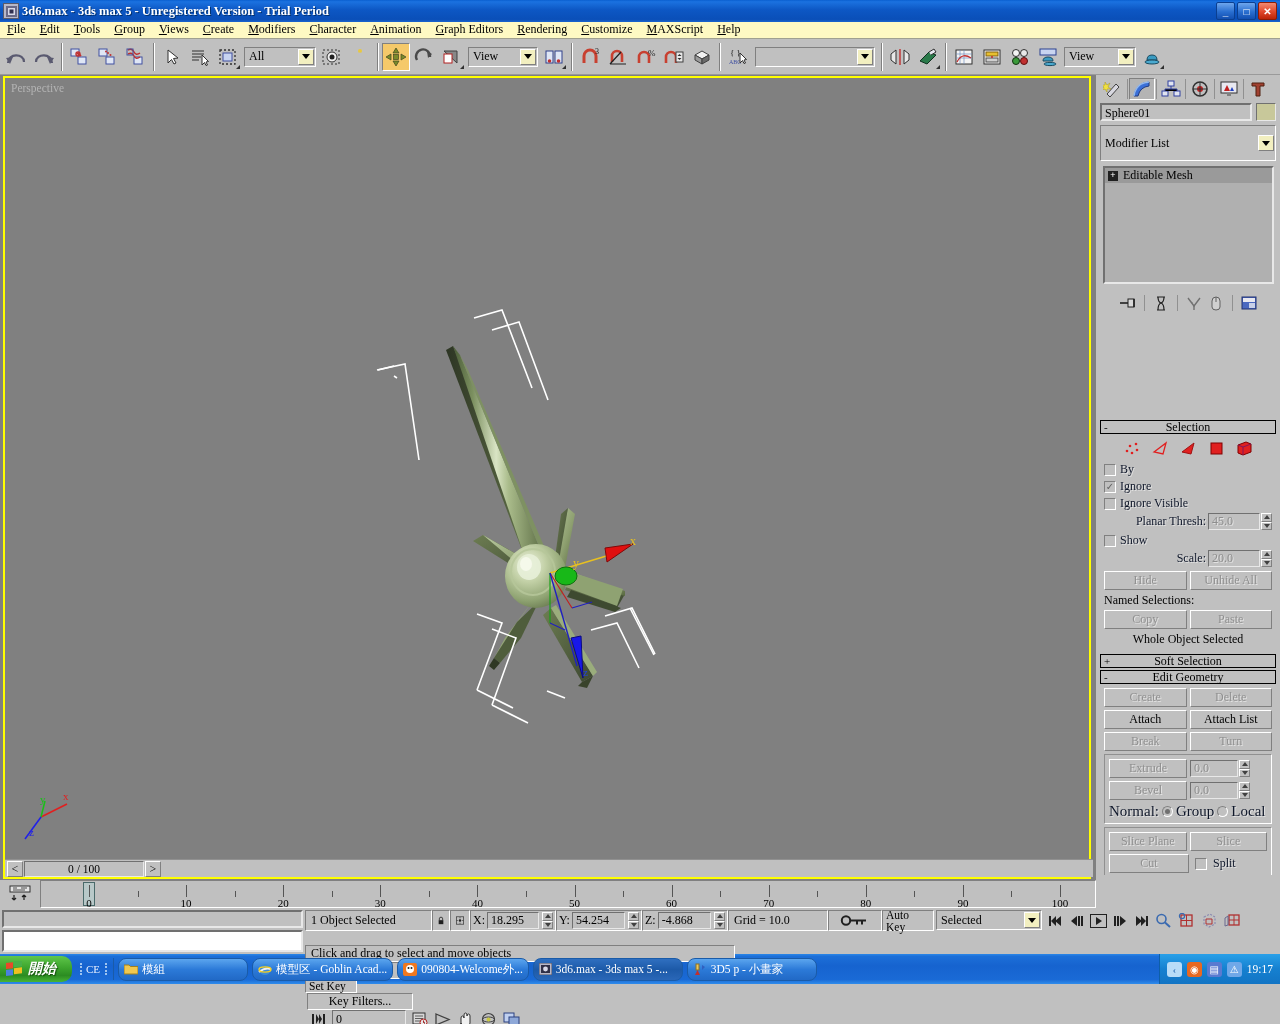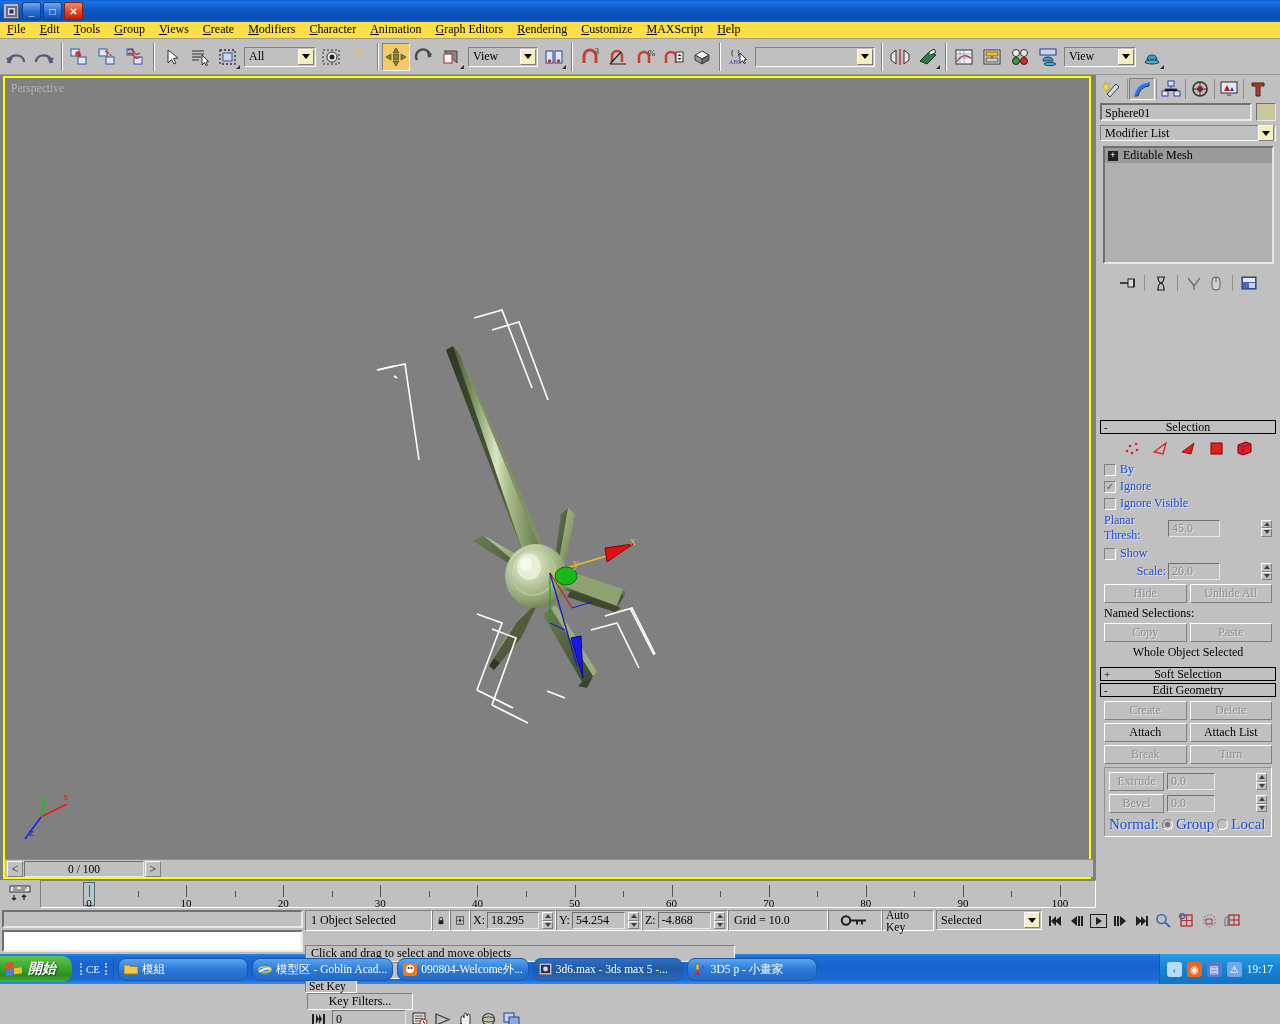--- a/index.html
+++ b/index.html
@@ -30,21 +30,21 @@
     background:linear-gradient(180deg,#5c9ae8,#1f63c8 60%,#partial);
     background:linear-gradient(180deg,#6ea6ec,#2a6fd0 55%,#124fb0);
     border:1px solid #0b3f90; border-radius:2px;
     color:#fff; font-size:10px; display:flex;align-items:center;justify-content:center;
     font-family:"Liberation Sans",sans-serif;font-weight:bold;
   }
   .tbtn.close{ background:linear-gradient(180deg,#f08a72,#e0472a 55%,#bb2408); border-color:#8c1c06;}
 
   
   #menubar{
-    height:17px; background:#fde047; display:flex; align-items:center;
+    height:17px; background:#fef9c3; display:flex; align-items:center;
     border-bottom:1px solid #a0a090;
     font-family:"Liberation Serif",serif; font-size:12px;
   }
   #menubar .mi{ padding:1px 7px 2px 7px; color:#000; white-space:nowrap; }
   #menubar .mi u{ text-decoration:underline; }
 
   
   #toolbar{
     height:36px;background:#c0c0c0;display:flex;align-items:center;
     border-bottom:1px solid #9a9a9a; padding-left:2px;
@@ -114,22 +114,22 @@
   .btn{
     background:#c0c0c0;border:1px solid;border-color:#fff #808080 #808080 #fff;
     height:19px;display:flex;align-items:center;justify-content:center;font-size:12px;color:#000;
   }
   .btn.dis{ color:#909090; text-shadow:1px 1px 0 #e4e4e4;}
   .row{ display:flex; gap:3px; margin-bottom:3px;}
   .chk{ display:flex;align-items:center;gap:4px;margin-bottom:2px;font-size:12px;}
   .cbox{ width:12px;height:12px;background:#c0c0c0;border:1px solid;
          border-color:#808080 #fff #fff #808080; display:flex;align-items:center;justify-content:center;
          font-size:10px;color:#606060;line-height:10px;}
-  .dis{ color:#1d4ed8; text-shadow:1px 1px 0 #e2e2e2;}
-  .spin{ display:flex;align-items:center;gap:40px;}
+  .dis{ color:#0f172a; text-shadow:1px 1px 0 #e2e2e2;}
+  .spin{ display:flex;align-items:center;}
   .spinF{ height:17px;background:#c0c0c0;padding:0 3px;font-size:12px;color:#8e8e8e;
           text-shadow:1px 1px 0 #e2e2e2;
           border:1px solid;border-color:#707070 #e8e8e8 #e8e8e8 #707070;display:flex;align-items:center;}
   .spinB{ width:11px;height:17px;display:flex;flex-direction:column;margin-left:1px;}
   .spinB div{flex:1;background:#c0c0c0;border:1px solid;border-color:#fff #808080 #808080 #fff;
              display:flex;align-items:center;justify-content:center;}
   .spinB i{width:0;height:0;border-left:3px solid transparent;border-right:3px solid transparent;}
   .spinB .u i{border-bottom:4px solid #404040;}
   .spinB .d i{border-top:4px solid #404040;}
   .grp{ border:1px solid; border-color:#909090 #fff #fff #909090; padding:4px 4px 3px 4px; margin:3px 0;}
@@ -184,20 +184,21 @@
 <body>
 
 <div id="titlebar">
   <div class="tIcon">
     <svg width="11" height="11" viewBox="0 0 11 11">
         <rect x="0" y="0" width="11" height="11" fill="#6a6a88"></rect>
         <rect x="2" y="2" width="7" height="7" fill="#d8d8e8"></rect>
         <rect x="3.5" y="3.5" width="4" height="4" fill="#303050"></rect>
       </svg>
   </div>
+  <span class="ttext">3d6.max - 3ds max 5 - Unregistered Version - Trial Period</span>
   <div class="tbtns">
     <div class="tbtn">_</div>
     <div class="tbtn">□</div>
     <div class="tbtn close">✕</div>
   </div>
 </div>
 
 <div id="menubar">
     <div class="mi"><u>F</u>ile</div>
     <div class="mi"><u>E</u>dit</div>
@@ -606,21 +607,21 @@
           </svg>
       </div>
     </div>
 
     <div id="nameRow">
       <div id="nameField">Sphere01</div>
       <div id="colorSwatch"></div>
     </div>
 
     <div id="modListRow">
-      <div class="combo" style="height:16px;">
+      <div class="combo" style="height:36px;">
         <div class="cval">Modifier List</div>
         <div class="carrow">
             <i></i>
           </div>
       </div>
     </div>
 
     <div id="modStack">
       <div class="modItem">
         <span class="modPlus">+</span>
@@ -807,20 +808,35 @@
           <div style="display:flex;align-items:center;gap:3px;font-size:15px;">
             <span class="dis">Normal:</span>
             <span class="radio">
                 <b></b>
               </span>
             <span class="dis">Group</span>
             <span class="radio"></span>
             <span class="dis">Local</span>
           </div>
         </div>
+        <div class="grp">
+          <div class="row">
+            <div class="btn dis" style="flex:1;">Slice Plane</div>
+            <div class="btn dis" style="flex:1;">Slice</div>
+          </div>
+          <div style="display:flex;gap:6px;align-items:center;margin-bottom:2px;">
+            <div class="btn dis" style="width:80px;">Cut</div>
+            <span class="cbox"></span>
+            <span class="dis">Split</span>
+          </div>
+          <div class="chk">
+            <span class="cbox">✓</span>
+            <span class="dis">Refine Ends</span>
+          </div>
+        </div>
 
       </div>
     </div>
   </div>
 </div>
 
 <div id="bottom">
 
   <div id="timeRulerRow">
     <div style="width:40px;display:flex;align-items:center;justify-content:center;">

